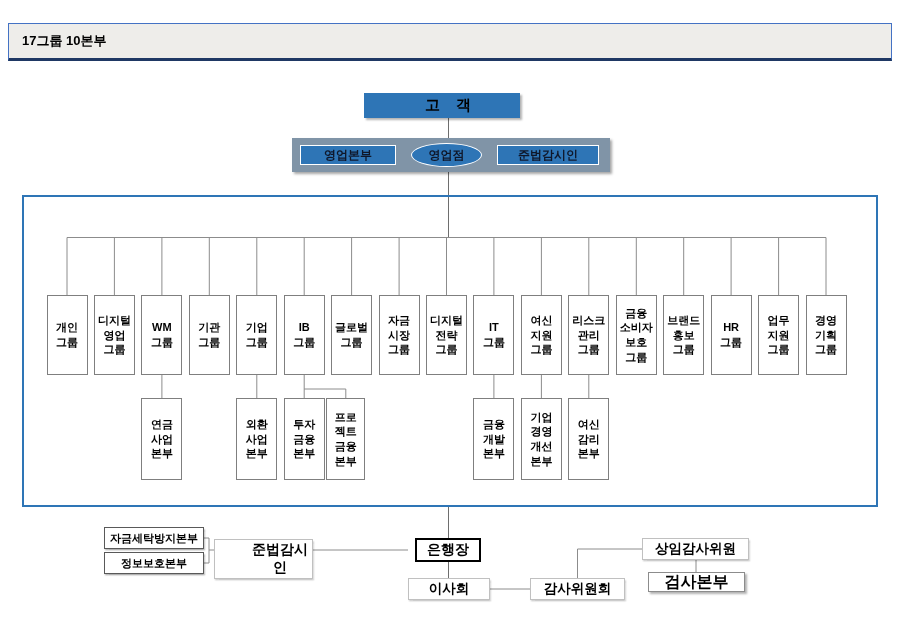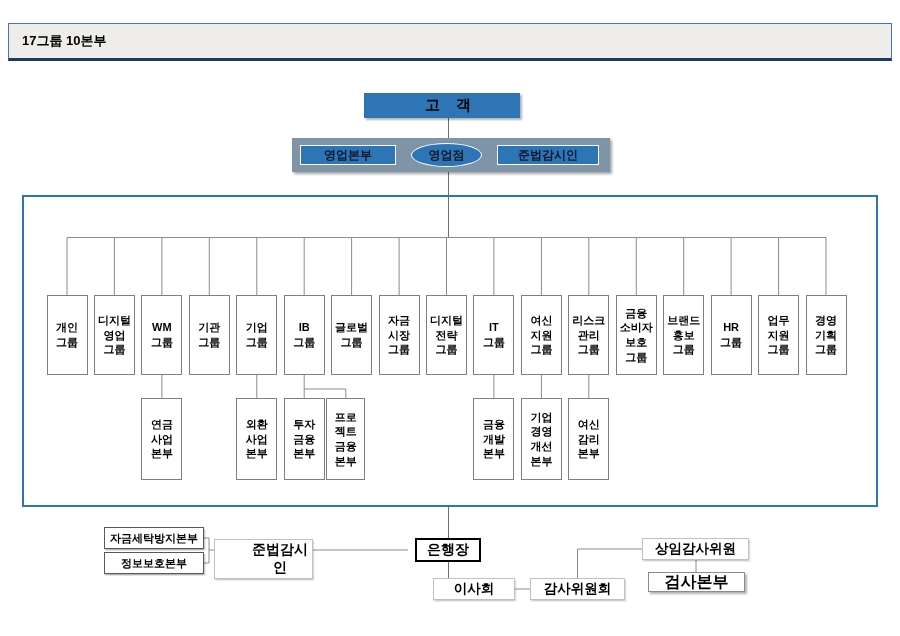--- a/index.html
+++ b/index.html
@@ -47,21 +47,21 @@
     display: flex; align-items: center; justify-content: center; text-align: center; }
   .bx-aml     { left: 104px; top: 527px; width: 100px; height: 22px; font-size: 11px;
                 border: 1.5px solid #595959; box-shadow: 1px 1.5px 1.5px rgba(0,0,0,.3); }
   .bx-infosec { left: 104px; top: 552px; width: 100px; height: 22px; font-size: 11px;
                 border: 1.5px solid #595959; box-shadow: 1px 1.5px 1.5px rgba(0,0,0,.3); }
   .bx-comp    { left: 214px; top: 539px; width: 99px; height: 40px; font-size: 14px;
                 border: 1.5px solid #C0C0C0; box-shadow: 1px 1.5px 1.5px rgba(0,0,0,.2); padding-left: 33px; }
   .bx-ceo     { left: 415px; top: 538px; width: 66px; height: 24px; font-size: 14px;
                 border: 2.5px solid #000; }
   .bx-board   { left: 408px; top: 578px; width: 82px; height: 22px; font-size: 13.5px;
-                border: 1.5px solid #C0C0C0; box-shadow: 1px 1.5px 1.5px rgba(0,0,0,.2); margin-left: 25px; }
+                border: 1.5px solid #C0C0C0; box-shadow: 1px 1.5px 1.5px rgba(0,0,0,.2); }
   .bx-audit   { left: 530px; top: 578px; width: 95px; height: 22px; font-size: 13.5px;
                 border: 1.5px solid #C0C0C0; box-shadow: 1px 1.5px 1.5px rgba(0,0,0,.2); }
   .bx-stand   { left: 642px; top: 538px; width: 107px; height: 22px; font-size: 13.5px;
                 border: 1.5px solid #C0C0C0; box-shadow: 1px 1.5px 1.5px rgba(0,0,0,.2); }
   .bx-insp    { left: 648px; top: 572px; width: 97px; height: 20px; font-size: 16px;
                 border: 1.5px solid #8C8C8C; box-shadow: 1.5px 2px 2px rgba(0,0,0,.3); }
 
   svg.lines { left: 0; top: 0; position: absolute; }
   svg.lines line { stroke: #8C8C8C; stroke-width: 1; }
   svg.lines line.spine { stroke: #6E6E6E; }

